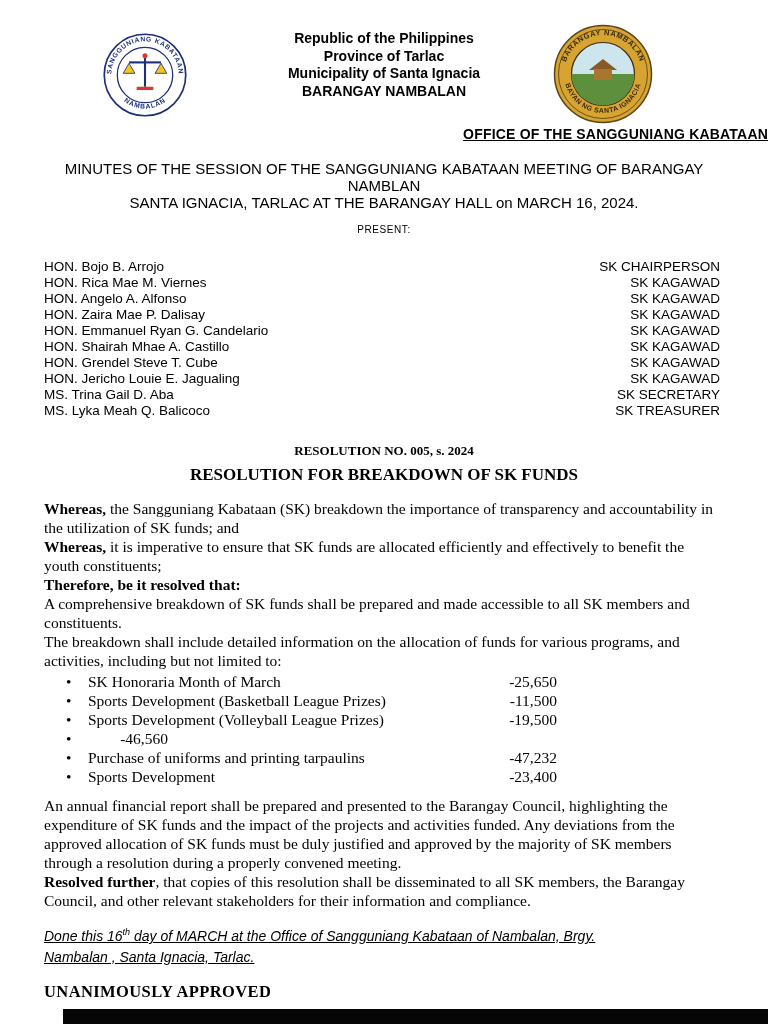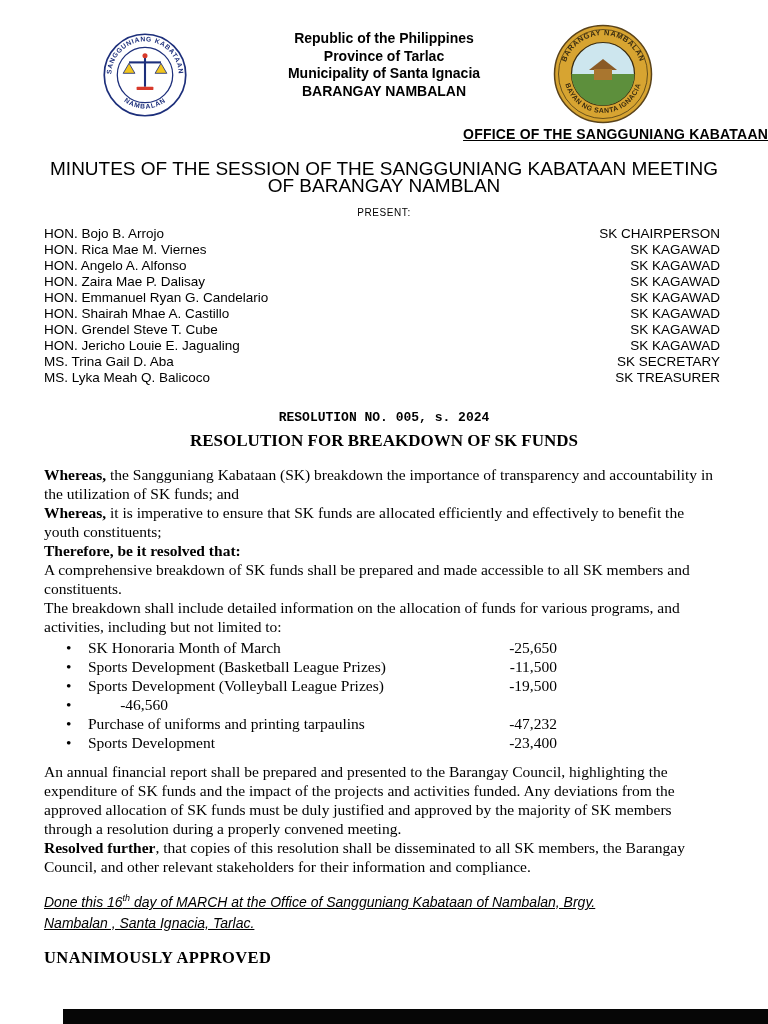--- a/index.html
+++ b/index.html
@@ -16,34 +16,34 @@
   
   .hdr-text{text-align:center;font-weight:bold;font-size:14px;line-height:17.5px;}
   .seal{position:absolute;}
   .seal-left{left:103px;top:33px;width:84px;height:84px;}
   .seal-right{left:553px;top:24px;width:100px;height:100px;}
   .office-title{
     text-align:right;font-weight:bold;font-size:14px;
     text-decoration:underline;margin-top:26px;letter-spacing:.2px;
   }
   .minutes{
-    text-align:center;font-size:19px;line-height:17px;margin:18px 40px 0 40px;
+    text-align:center;font-size:15px;line-height:17px;margin:18px 40px 0 40px;
   }
   .present{
     text-align:center;font-size:10px;letter-spacing:.6px;margin-top:13px;
   }
   
-  .attendees{margin-top:8px;}
+  .attendees{margin-top:24px;}
   .a-row{
     display:flex;justify-content:space-between;
     margin:0 48px 0 44px;font-size:13.5px;line-height:16px;
   }
   
   .serif{font-family:"Liberation Serif",serif;}
-  .res-no{text-align:center;font-weight:bold;font-size:13px;margin-top:24px;font-family:Liberation Mono, monospace;}
+  .res-no{text-align:center;font-weight:bold;font-size:13px;margin-top:24px;}
   .res-title{text-align:center;font-weight:bold;font-size:17px;margin-top:6px;}
   .body-text{
     margin:14px 48px 0 44px;font-size:15.5px;line-height:19px;text-align:left;
   }
   .body-text p{margin:0;}
   b.lead{font-weight:bold;text-align:center;}
   
   .bullets{margin-top:2px;}
   .b-row{display:flex;margin:0 44px 0 66px;font-size:15.5px;line-height:19px;}
   .b-dot{width:22px;}
@@ -117,20 +117,21 @@
     <div>Republic of the Philippines</div>
     <div>Province of Tarlac</div>
     <div>Municipality of Santa Ignacia</div>
     <div>BARANGAY NAMBALAN</div>
   </div>
 
   <div class="office-title">OFFICE OF THE SANGGUNIANG KABATAAN</div>
 
   <div class="minutes">
     <div>MINUTES OF THE SESSION OF THE SANGGUNIANG KABATAAN MEETING OF BARANGAY NAMBLAN</div>
+    <div>SANTA IGNACIA, TARLAC AT THE BARANGAY HALL on MARCH 16, 2024.</div>
   </div>
 
   <div class="present">PRESENT:</div>
 
   <div class="attendees">
     <div class="a-row">
         <span>HON. Bojo B. Arrojo</span>
         <span>SK CHAIRPERSON</span>
       </div>
     <div class="a-row">

